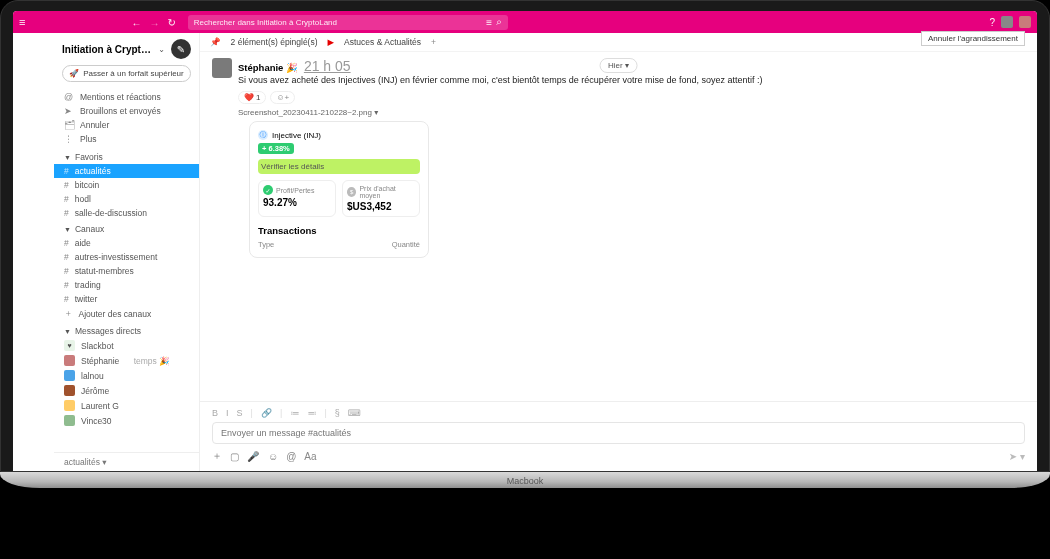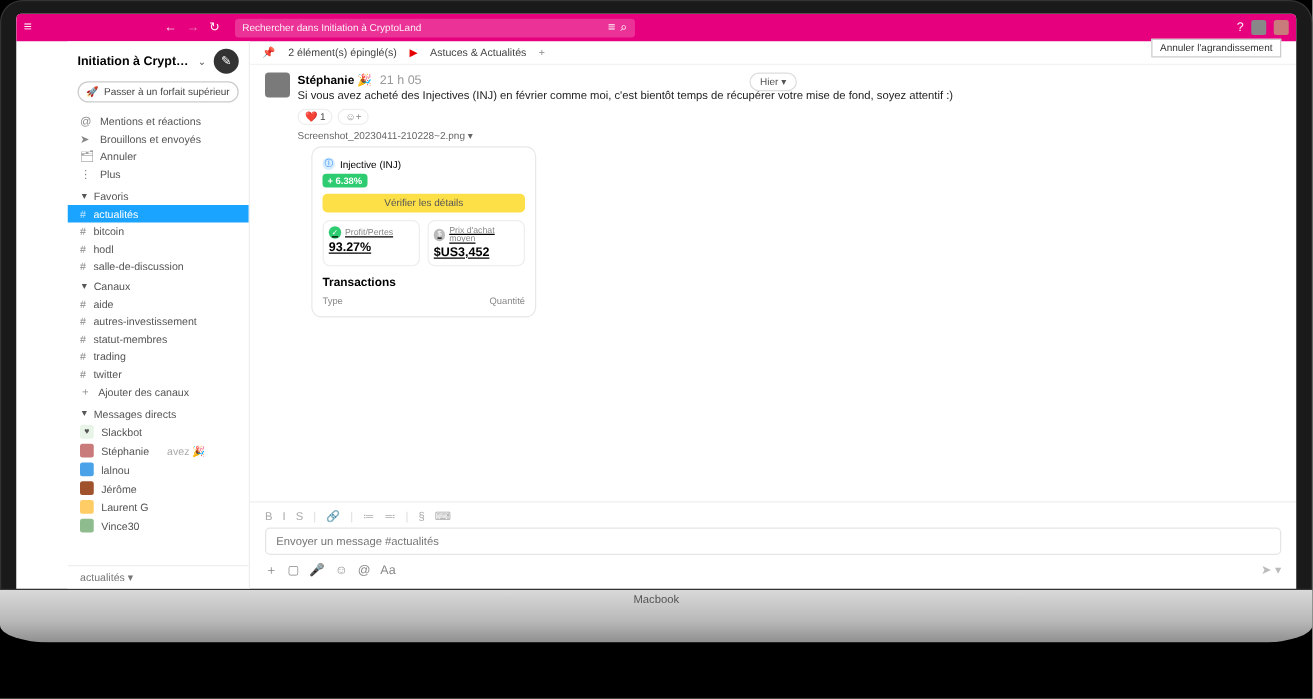--- a/index.html
+++ b/index.html
@@ -1,20 +1,20 @@
 <!DOCTYPE html>
 <html><head>
 <meta charset="utf-8">
 <style>
 * { margin: 0; padding: 0; box-sizing: border-box; }
 body { font-family: -apple-system, "Segoe UI", Helvetica, Arial, sans-serif; background: #000; display: flex; justify-content: center; align-items: flex-start; }
 .laptop { width: 1050px; position: relative; }
 .bezel { background: #1a1a1a; border-radius: 18px 18px 0 0; padding: 10px 12px 0 12px; border: 1px solid #333; }
 .screen { background: #fff; width: 100%; height: 460px; overflow: hidden; border-radius: 4px 4px 0 0; font-size: 9px; display: flex; flex-direction: column; position: relative; }
-.base { height: 42px; background: linear-gradient(#d9d9d9,#b8b8b8 60%,#8f8f8f); border-radius: 0 0 40px 40px / 0 0 14px 14px; display:flex; justify-content:center; align-items:flex-start; font-size:9px; color:#555; padding-top:2px;}
+.base { height: 16px; background: linear-gradient(#d9d9d9,#b8b8b8 60%,#8f8f8f); border-radius: 0 0 40px 40px / 0 0 14px 14px; display:flex; justify-content:center; align-items:center; font-size:9px; color:#555; padding-top:2px;}
 
 .topbar { background: #e6007e; color: #fff; height: 22px; display: flex; align-items: center; padding: 0 6px; gap: 6px; flex-shrink:0; }
 .topbar .ham { font-size: 11px; }
 .topbar .nav { margin-left: 100px; display:flex; gap:8px; align-items:center;}
 .topbar .search { flex:1; max-width:320px; background: rgba(255,255,255,.2); border-radius:3px; height: 15px; display:flex; align-items:center; padding:0 6px; gap:4px; margin-left:6px;}
 .topbar .search input { background:transparent; border:none; color:#fff; font-size:8px; outline:none; flex:1;}
 .topbar .search input::placeholder { color: rgba(255,255,255,.9);}
 .topbar .right { margin-left:auto; display:flex; align-items:center; gap:6px;}
 .tooltip { position:absolute; top:20px; right:12px; background:#fff; border:1px solid #ccc; padding:2px 6px; font-size:8px; color:#333; z-index:10;}
 .topbar .ico { font-size:10px; opacity:.95;}
@@ -48,35 +48,35 @@
 .pins .yt { color:#e60000;}
 
 .messages { flex:1; overflow:auto; padding: 6px 12px;}
 .date-divider { text-align:center; margin:4px 0 6px 0;}
 .date-divider span { border:1px solid #ddd; border-radius:10px; padding:2px 8px; font-size:8px; color:#555; background:#fff;}
 .msg { display:flex; gap:6px; margin-bottom:4px; position:relative;}
 .msg .av { width:20px; height:20px; border-radius:3px; background:#888;}
 .msg .body { flex:1;}
 .msg .meta { display:flex; gap:6px; align-items:baseline;}
 .msg .meta .author { font-weight:700; font-size:9.5px;}
-.msg .meta .time { color:#999; font-size:10px;}
+.msg .meta .time { color:#999; font-size:14px;text-decoration:underline;}
 .msg .text { font-size:9px; color:#222; margin-top:1px;}
 
 .reacts { margin: 6px 0 4px 26px; display:flex; gap:4px;}
 .react { border:1px solid #eee; border-radius:10px; padding:1px 5px; font-size:8px; display:flex; align-items:center; gap:2px; color:#444;}
 .react.add { color:#888;}
 
 .attach-name { margin-left:26px; font-size:8px; color:#666;}
 .attach { margin:4px 0 8px 37px; border:1px solid #e8e8e8; border-radius:8px; width:180px; padding:8px; font-size:8px;}
 .attach .row1 { display:flex; align-items:center; gap:4px;}
 .attach .coin-logo { width:10px; height:10px; border-radius:50%; background:#d8ecff; color:#2b8eff; display:flex; align-items:center; justify-content:center; font-size:7px;}
 .attach .badge { margin-left:auto; background:#2ecc71; color:#fff; border-radius:3px; padding:1px 4px; font-weight:600; font-size:7.5px;}
-.attach .verify { background:#fde047; border-radius:4px; text-align:center; padding:3px; margin:6px 0; font-size:8px; color:#555;}
+.attach .verify { background:#bef264; border-radius:4px; text-align:left; padding:3px; margin:6px 0; font-size:8px; color:#555;}
 .attach .stats { display:flex; gap:6px;}
-.attach .stat { flex:1; border:1px solid #eee; border-radius:6px; padding:4px;text-decoration:underline;}
+.attach .stat { flex:1; border:1px solid #eee; border-radius:6px; padding:4px;}
 .attach .stat .label { color:#888; font-size:7px; display:flex; align-items:center; gap:3px;}
 .attach .dot { width:10px; height:10px; border-radius:50%; display:flex; align-items:center; justify-content:center; font-size:6px; color:#fff;}
 .attach .dot.green { background:#2ecc71;}
 .attach .dot.gray { background:#bbb;}
 .attach .stat .val { font-weight:700; font-size:10px; margin-top:2px;}
 .attach .trans { margin-top:8px; font-weight:700; font-size:9.5px;}
 .attach .trans-head { display:flex; justify-content:space-between; color:#888; font-size:7.5px; margin-top:4px;}
 
 .composer { border-top:1px solid #eee; padding:6px 12px 8px 12px;}
 .composer .toolbar { display:flex; gap:8px; color:#aaa; font-size:9px; margin-bottom:4px; align-items:center;}
@@ -195,21 +195,21 @@
             </div>
 
           <div class="sec-head">
               <span class="chev">▼</span>
               <span>Messages directs</span>
             </div>
           <div class="dm">
               <span class="sq" style="background:#e8f4e8">♥</span>
               <span>Slackbot</span>
             </div>
-          <div class="dm"><span class="sq" style="background:#c97b7b"></span><span>Stéphanie</span>&nbsp;<span style="color:#aaa">avez 🎉</span></div>
+          <div class="dm"><span class="sq" style="background:#c97b7b"></span><span>Stéphanie</span>&nbsp;<span style="color:#aaa">temps 🎉</span></div>
           <div class="dm">
               <span class="sq" style="background:#4aa3e8"></span>
               <span>lalnou</span>
             </div>
           <div class="dm">
               <span class="sq" style="background:#a0522d"></span>
               <span>Jérôme</span>
             </div>
           <div class="dm">
               <span class="sq" style="background:#ffcc66"></span>

